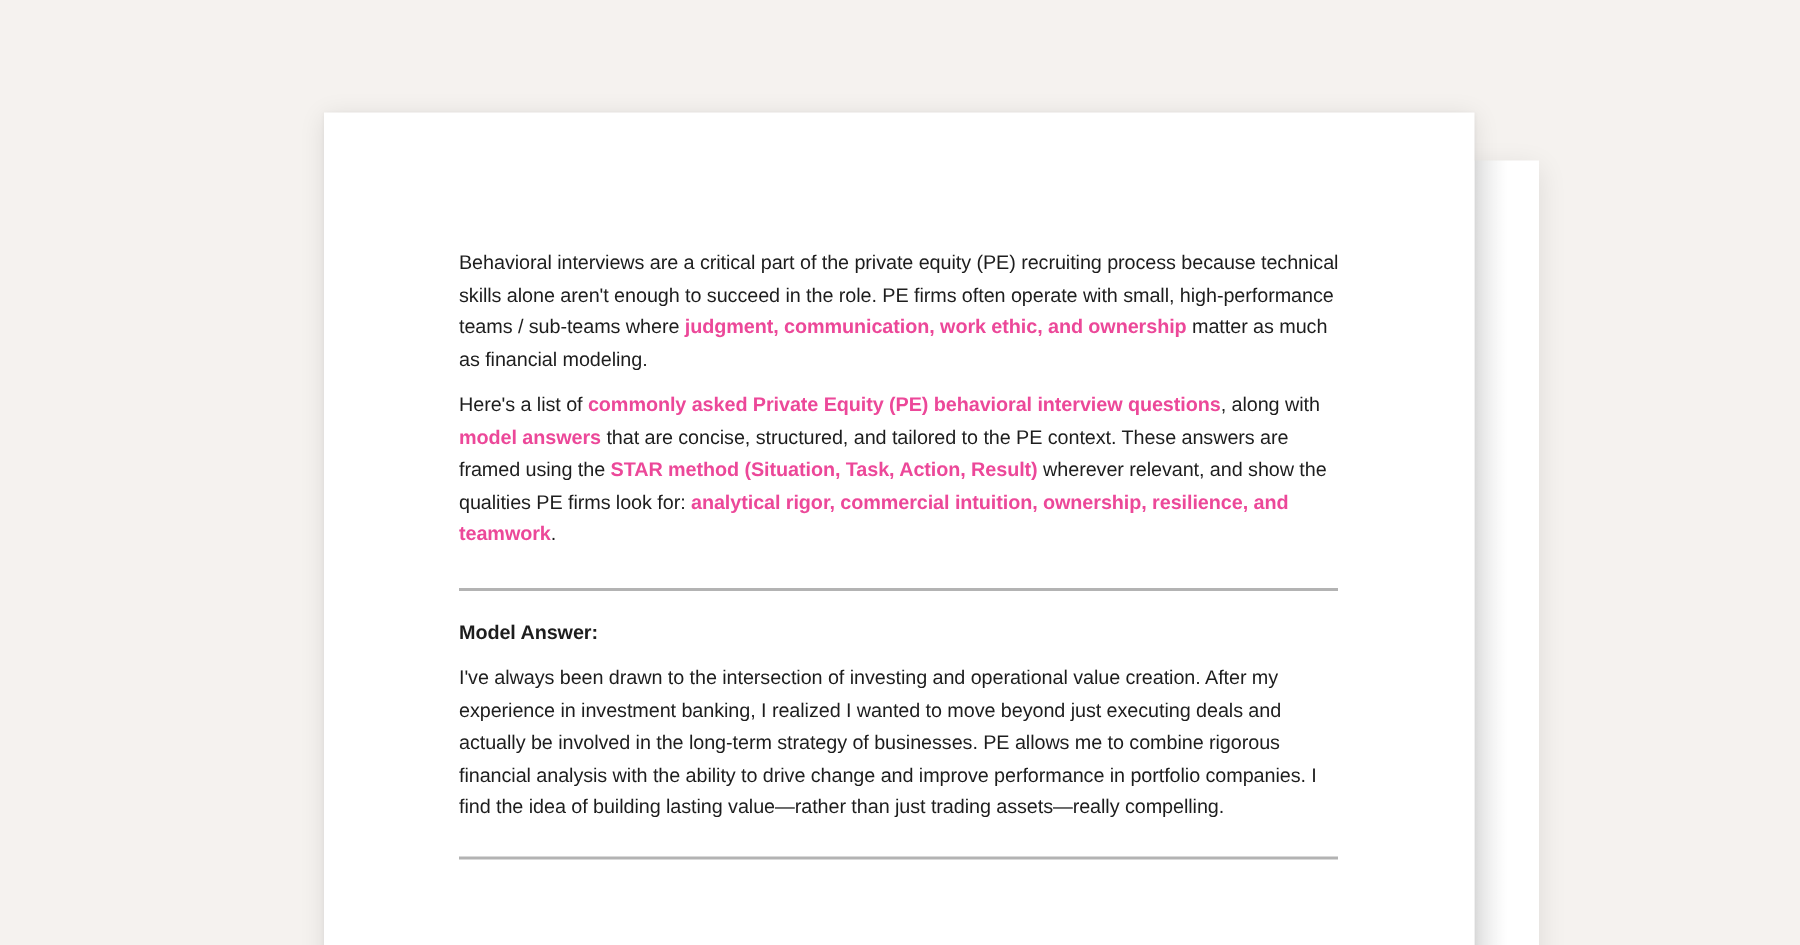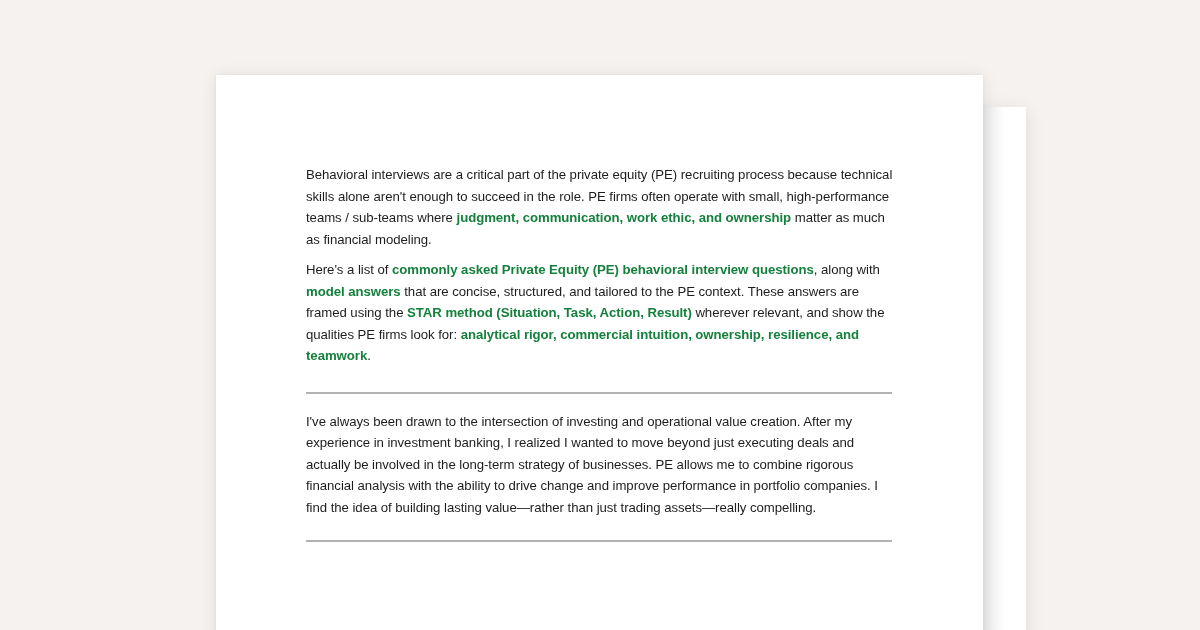--- a/index.html
+++ b/index.html
@@ -49,21 +49,21 @@
       color: #1d1d1d;
       font-size: 13.2px;
       line-height: 21.5px;
       letter-spacing: -0.05px;
     }
     .content p {
       margin: 0 0 9px 0;
     }
     .content b {
       font-weight: bold;
-      color: #15803d;
+      color: #ec4899;
     }
     .divider {
       height: 0;
       border-top: 2px solid #b3b3b3;
       margin: 25px 0 17px 0;
       width: 586px;
     }
     .divider.bottom {
       margin-top: 22px;
     }
@@ -86,18 +86,19 @@
     <p>
       <span>Behavioral interviews are a critical part of the private equity (PE) recruiting process because technical skills alone aren't enough to succeed in the role. PE firms often operate with small, high-performance teams / sub-teams where </span><b>judgment, communication, work ethic, and ownership</b><span> matter as much as financial modeling.</span>
     </p>
     <p>
       <span>Here's a list of </span><b>commonly asked Private Equity (PE) behavioral interview questions</b><span>, along with </span><b>model answers</b><span> that are concise, structured, and tailored to the PE context. These answers are framed using the </span><b>STAR method (Situation, Task, Action, Result)</b><span> wherever relevant, and show the qualities PE firms look for: </span><b>analytical rigor, commercial intuition, ownership, resilience, and teamwork</b><span>.</span>
     </p>
 
     <div class="divider"></div>
 
     <div>
+      <p class="answer-label">Model Answer:</p>
       <p>I've always been drawn to the intersection of investing and operational value creation. After my experience in investment banking, I realized I wanted to move beyond just executing deals and actually be involved in the long-term strategy of businesses. PE allows me to combine rigorous financial analysis with the ability to drive change and improve performance in portfolio companies. I find the idea of building lasting value—rather than just trading assets—really compelling.</p>
     </div>
 
     <div class="divider bottom"></div>
   </div>
 </div>
 
 </body></html>

